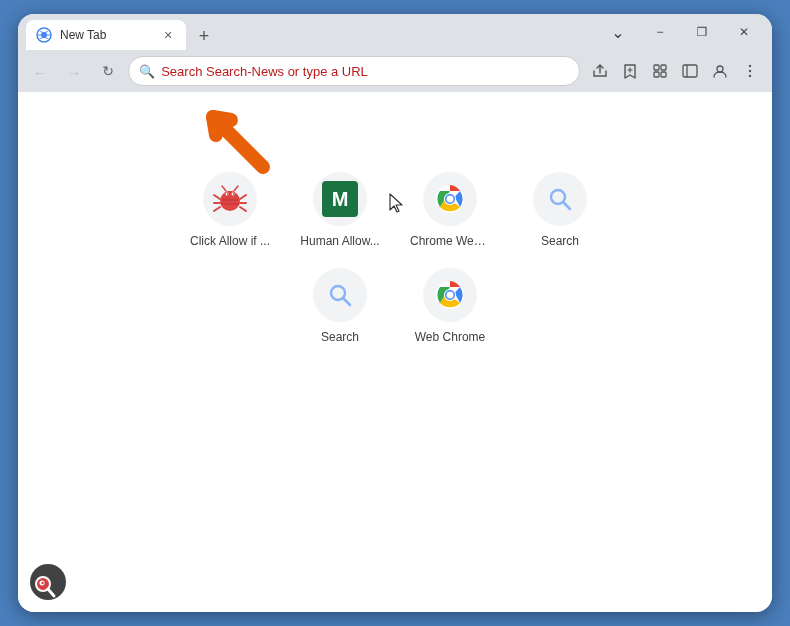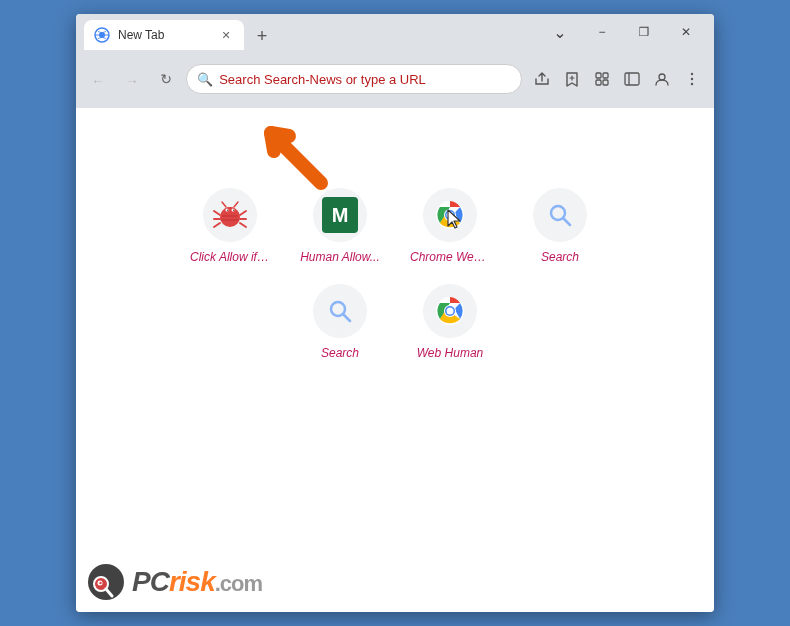--- a/index.html
+++ b/index.html
@@ -8,29 +8,28 @@
       background: #4a7fbd;
       display: flex;
       justify-content: center;
       align-items: center;
       width: 790px;
       height: 626px;
       font-family: 'Segoe UI', Arial, sans-serif;
     }
 
     .browser-window {
-      width: 638px;
+      width: 754px;
       height: 598px;
       background: #dee1e6;
-      border-radius: 4px;
+      border-radius: 16px;
       overflow: hidden;
       box-shadow: 0 4px 20px rgba(0,0,0,0.4);
       display: flex;
       flex-direction: column;
-      gap: 8px;
     }
 
     
     .title-bar {
       background: #dee1e6;
       height: 36px;
       display: flex;
       align-items: center;
       padding: 0 8px;
       gap: 4px;
@@ -253,27 +252,26 @@
       border-radius: 50%;
       background: #f1f3f4;
       display: flex;
       align-items: center;
       justify-content: center;
       overflow: hidden;
     }
 
     .shortcut-label {
       font-size: 12px;
-      color: #be185d;
+      color: #404040;
       text-align: center;
       white-space: nowrap;
       overflow: hidden;
       text-overflow: ellipsis;
       max-width: 80px;
-      font-style: italic;
     }
 
     
     .bug-icon {
       width: 36px;
       height: 36px;
     }
 
     
     .m-icon {
@@ -529,36 +527,33 @@
               <circle cx="16" cy="16" r="14" fill="white"></circle>
               <path d="M16 2 A14 14 0 0 1 26.1 8 L16 8 Z" fill="#EA4335"></path>
               <path d="M26.1 8 A14 14 0 0 1 26.1 24 L20.5 14 Z" fill="#4285F4"></path>
               <path d="M26.1 24 A14 14 0 0 1 5.9 24 L11.5 14 Z" fill="#FBBC05"></path>
               <path d="M5.9 24 A14 14 0 0 1 5.9 8 L16 8 Z" fill="#34A853"></path>
               <circle cx="16" cy="16" r="6" fill="white"></circle>
               <circle cx="16" cy="16" r="5" fill="#4285F4"></circle>
               <circle cx="16" cy="16" r="3.5" fill="white"></circle>
             </svg>
           </div>
-          <span class="shortcut-label">Web Human</span>
+          <span class="shortcut-label">Web Chrome</span>
         </div>
       </div>
     </div>
 
     <div class="watermark">
 
       <svg class="watermark-logo" viewBox="0 0 40 40" fill="none" xmlns="http://www.w3.org/2000/svg">
         <circle cx="20" cy="20" r="18" fill="#222"></circle>
         <circle cx="15" cy="22" r="7" fill="#cc2222"></circle>
         <circle cx="14" cy="21" r="2.5" fill="white"></circle>
         <circle cx="14.5" cy="21" r="1.2" fill="#cc2222"></circle>
 
         <line x1="20" y1="27" x2="26" y2="34" stroke="white" stroke-width="3" stroke-linecap="round"></line>
 
         <circle cx="15" cy="22" r="7" stroke="white" stroke-width="2" fill="none"></circle>
       </svg>
-      <div class="watermark-text">
-        <span class="pc">PC</span><span class="risk">risk</span><span class="com">.com</span>
-      </div>
     </div>
 
   </div>
 </div>
 
 </body></html>

